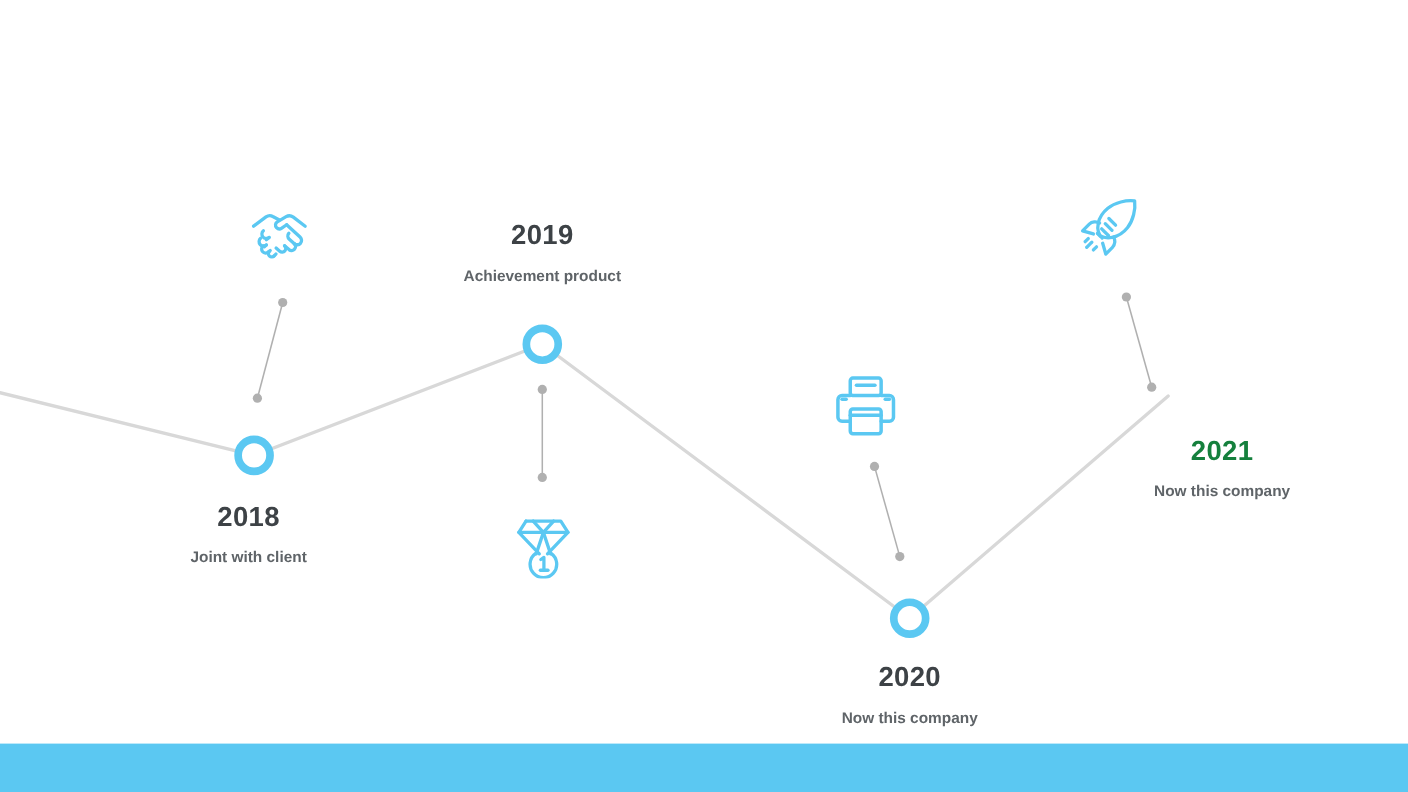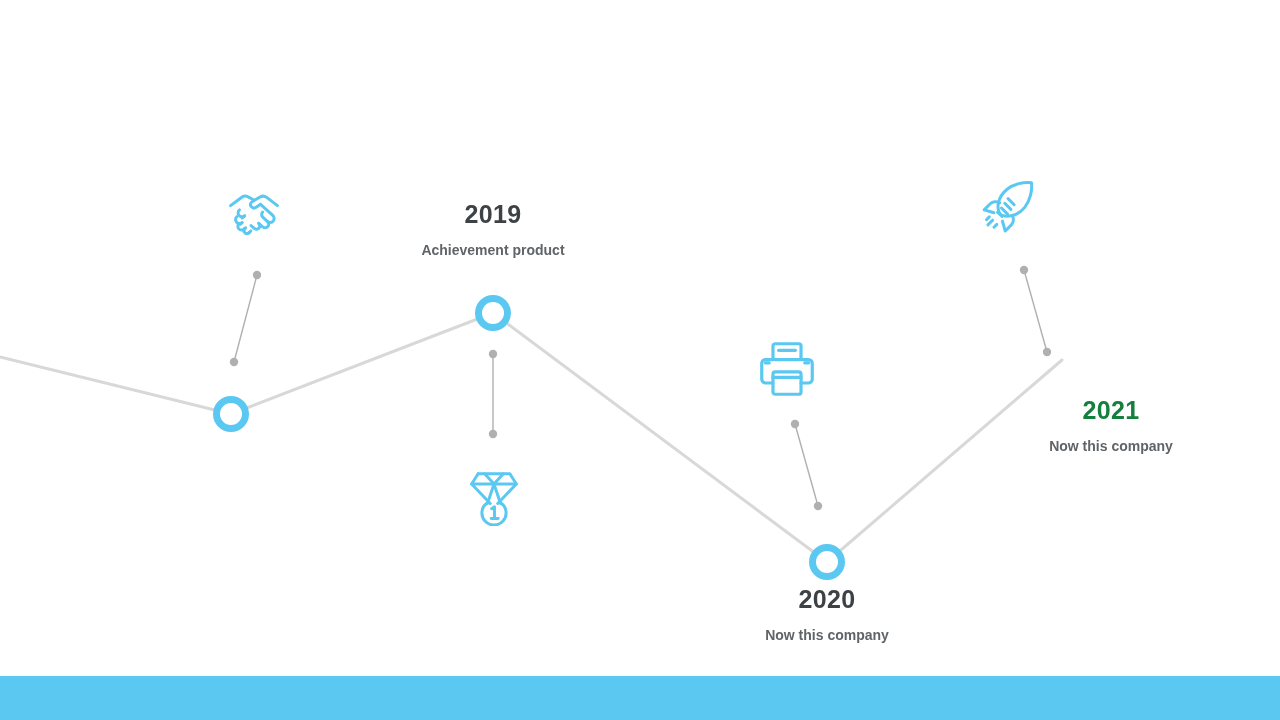--- a/index.html
+++ b/index.html
@@ -94,27 +94,31 @@
         <line x1="1024" y1="270" x2="1047" y2="352" stroke="#b0b0b0" stroke-width="1.4"></line>
         <circle cx="1024" cy="270" r="4.2" fill="#b0b0b0"></circle>
         <circle cx="1047" cy="352" r="4.2" fill="#b0b0b0"></circle>
       </g>
   </svg>
 
   <div class="node" style="left:213px; top:396px; border:7px solid #5bc8f2;"></div>
   <div class="node" style="left:475px; top:295px; border:7px solid #5bc8f2;"></div>
   <div class="node" style="left:809px; top:544px; border:7px solid #5bc8f2;"></div>
 
+  <div class="label" style="left:76px; top:457px;">
+    <p class="year" style="color: rgb(61, 66, 70);">2018</p>
+    <p class="desc" style="color: rgb(95, 100, 104);">Joint with client</p>
+  </div>
 
   <div class="label" style="left:343px; top:201px;">
     <p class="year" style="color: rgb(61, 66, 70);">2019</p>
     <p class="desc" style="color: rgb(95, 100, 104);">Achievement product</p>
   </div>
 
-  <div class="label" style="left:677px; top:586px;">
+  <div class="label" style="left:677px; top:603px;">
     <p class="year" style="color: rgb(61, 66, 70);">2020</p>
     <p class="desc" style="color: rgb(95, 100, 104);">Now this company</p>
   </div>
 
   <div class="label" style="left:961px; top:397px;">
     <p class="year" style="color: #15803d;">2021</p>
     <p class="desc" style="color: rgb(95, 100, 104);">Now this company</p>
   </div>
 
   <div class="icon" style="left:224px; top:185px;">

